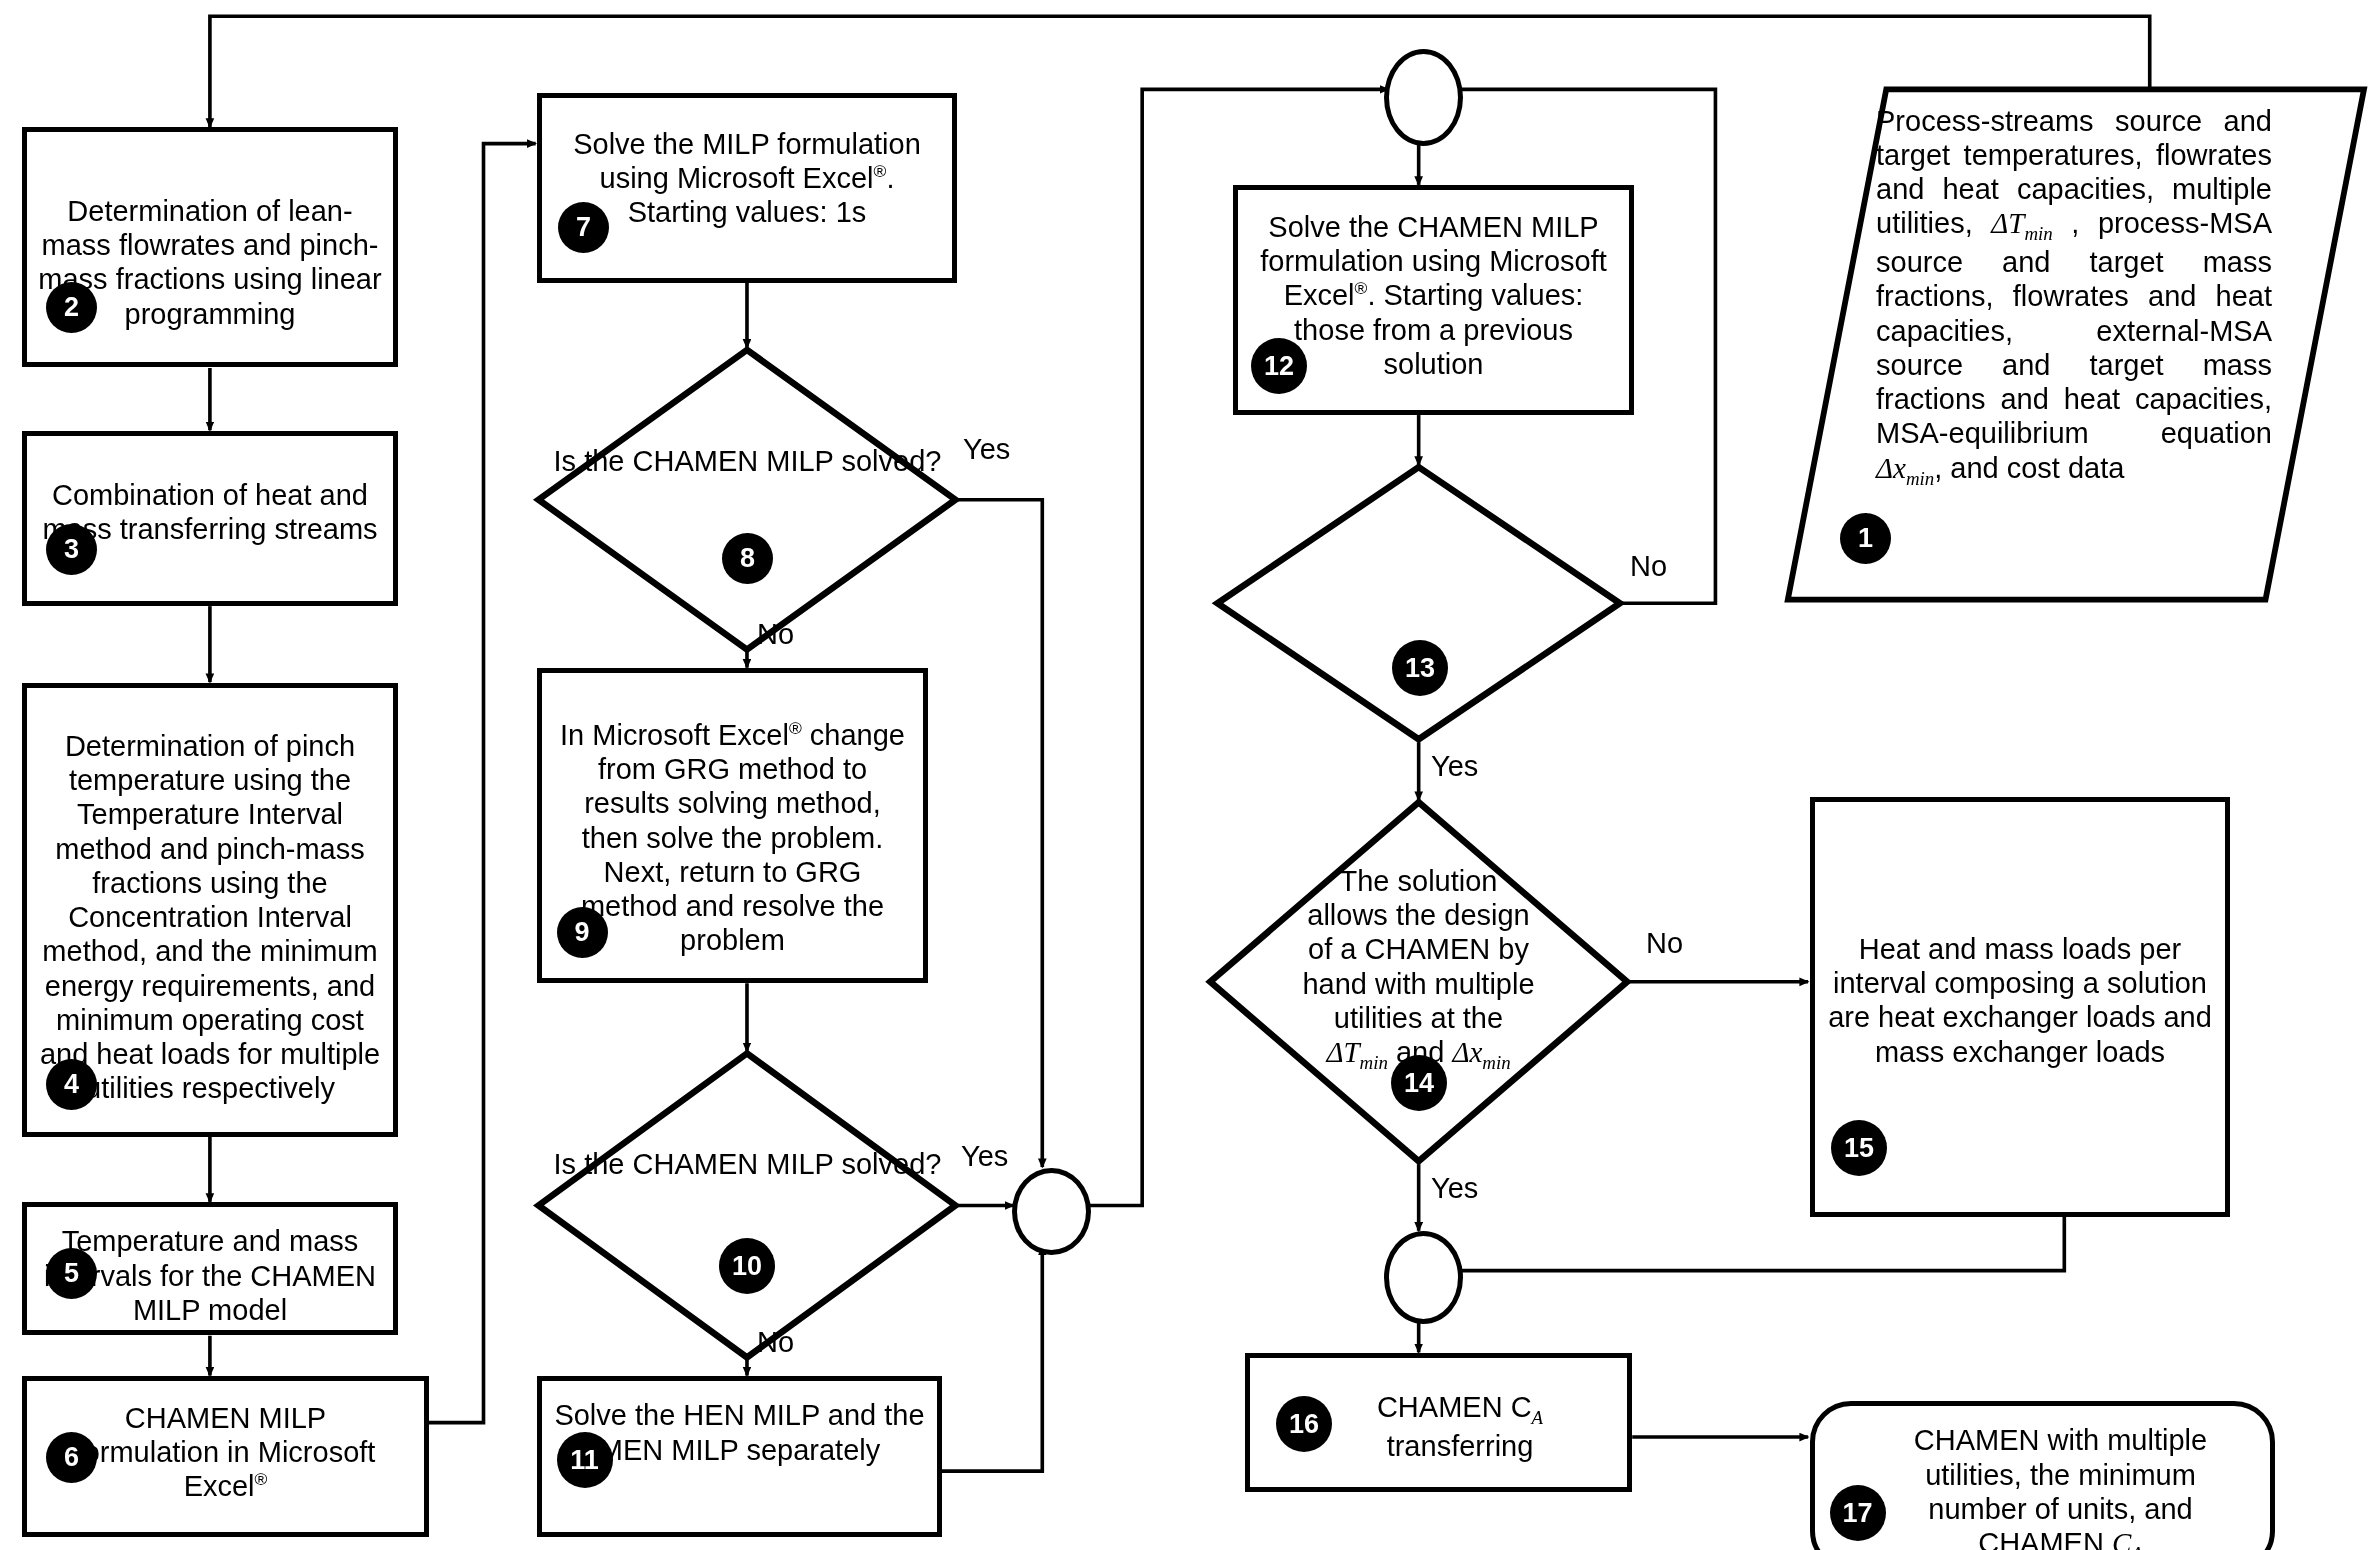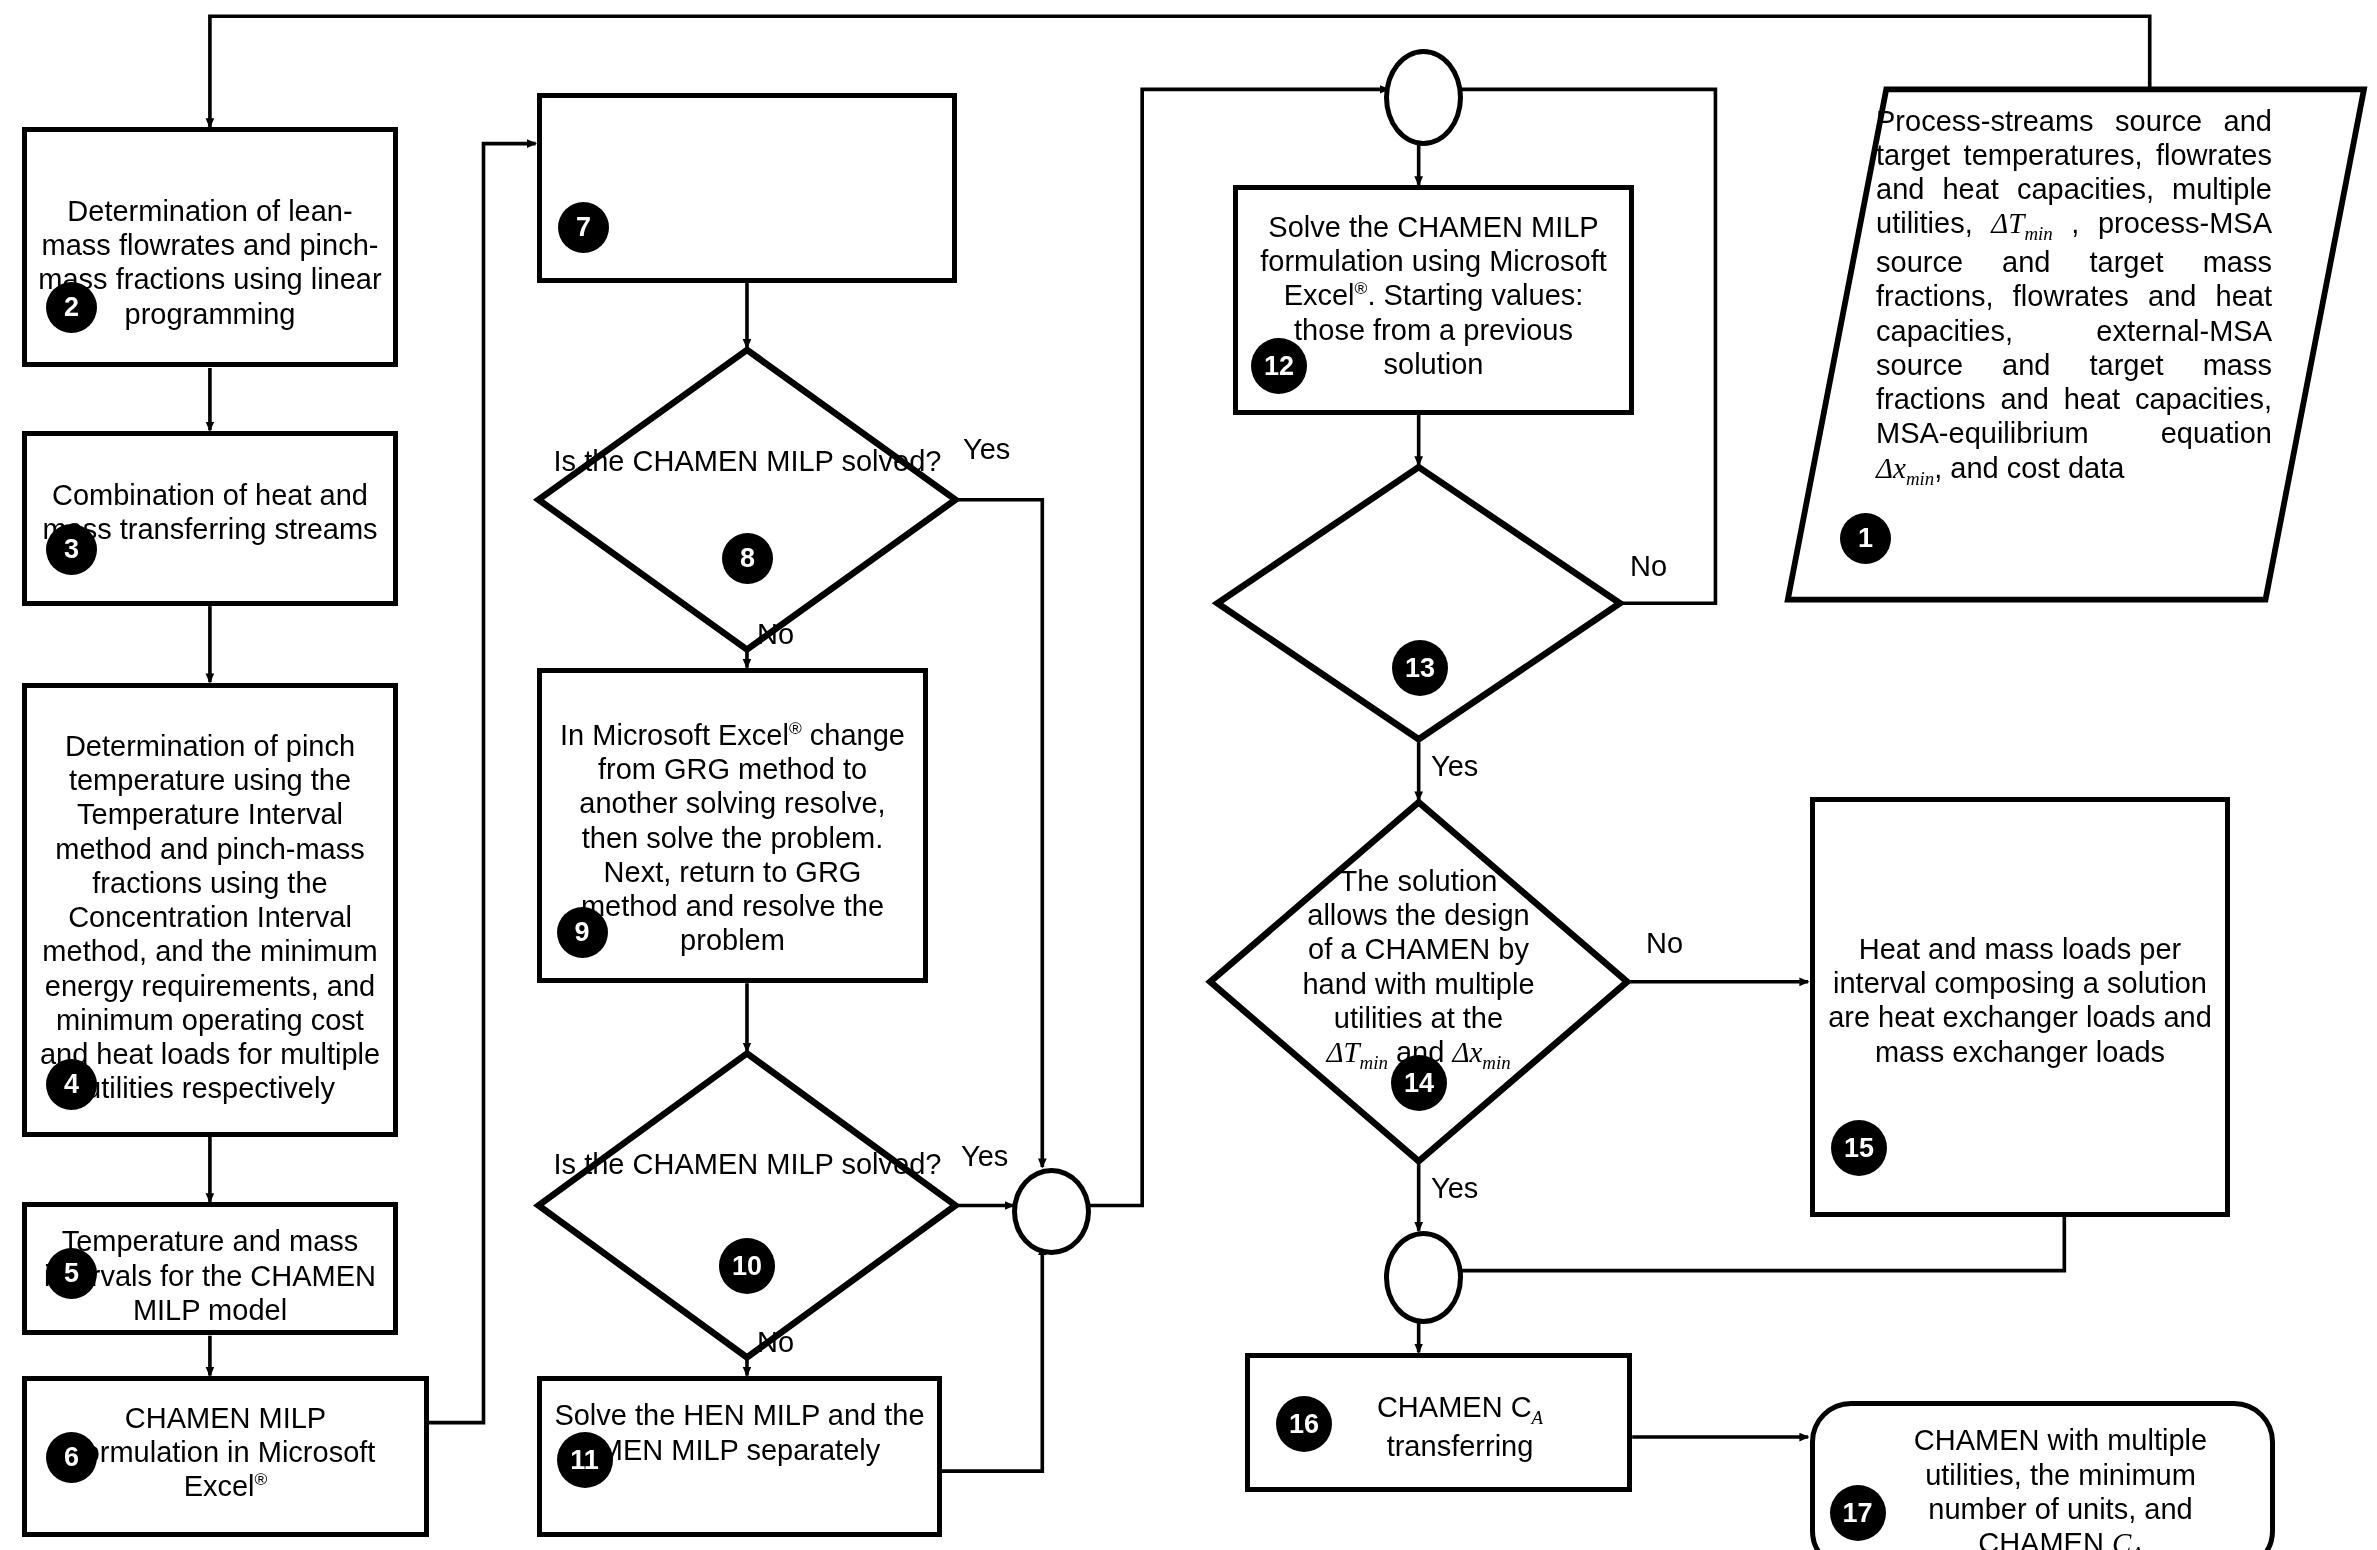--- a/index.html
+++ b/index.html
@@ -120,35 +120,40 @@
   <div class="node rect" style="left:22px;top:1376px;width:407px;height:161px;">
     <div class="txt" style="top:20px;">
       <span>CHAMEN MILP</span><br>
       <span>formulation in Microsoft</span><br>
       <span>Excel<sup>®</sup></span>
     </div>
     <div class="badge" style="left:19px;top:51px;">6</div>
   </div>
 
   <div class="node rect" style="left:537px;top:93px;width:420px;height:190px;">
+    <div class="txt" style="top:29px;">
+      <span>Solve the MILP formulation</span><br>
+      <span>using Microsoft Excel<sup>®</sup>.</span><br>
+      <span>Starting values: 1s</span>
+    </div>
     <div class="badge" style="left:16px;bottom:24.6px;">7</div>
   </div>
 
   <div class="diamond" style="left:539px;top:350px;width:417px;height:300px;">
     <div class="dtxt" style="top:94px;">Is the CHAMEN MILP solved?</div>
     <div class="badge" style="left:183px;top:183px;">8</div>
   </div>
   <div class="elabel" style="left:963px;top:427px;">Yes</div>
   <div class="elabel" style="left:757px;top:612px;">No</div>
 
   <div class="node rect" style="left:537px;top:668px;width:391px;height:315px;">
     <div class="txt" style="top:45px;">
       <span>In Microsoft Excel<sup>®</sup> change</span><br>
       <span>from GRG method to</span><br>
-      <span>another solving resolve,</span><br>
+      <span>results solving method,</span><br>
       <span>then solve the problem.</span><br>
       <span>Next, return to GRG</span><br>
       <span>method and resolve the</span><br>
       <span>problem</span>
     </div>
     <div class="badge" style="left:14.5px;bottom:20px;">9</div>
   </div>
 
   <div class="diamond" style="left:539px;top:1053px;width:417px;height:304px;">
     <div class="dtxt" style="top:94px;">Is the CHAMEN MILP solved?</div>

